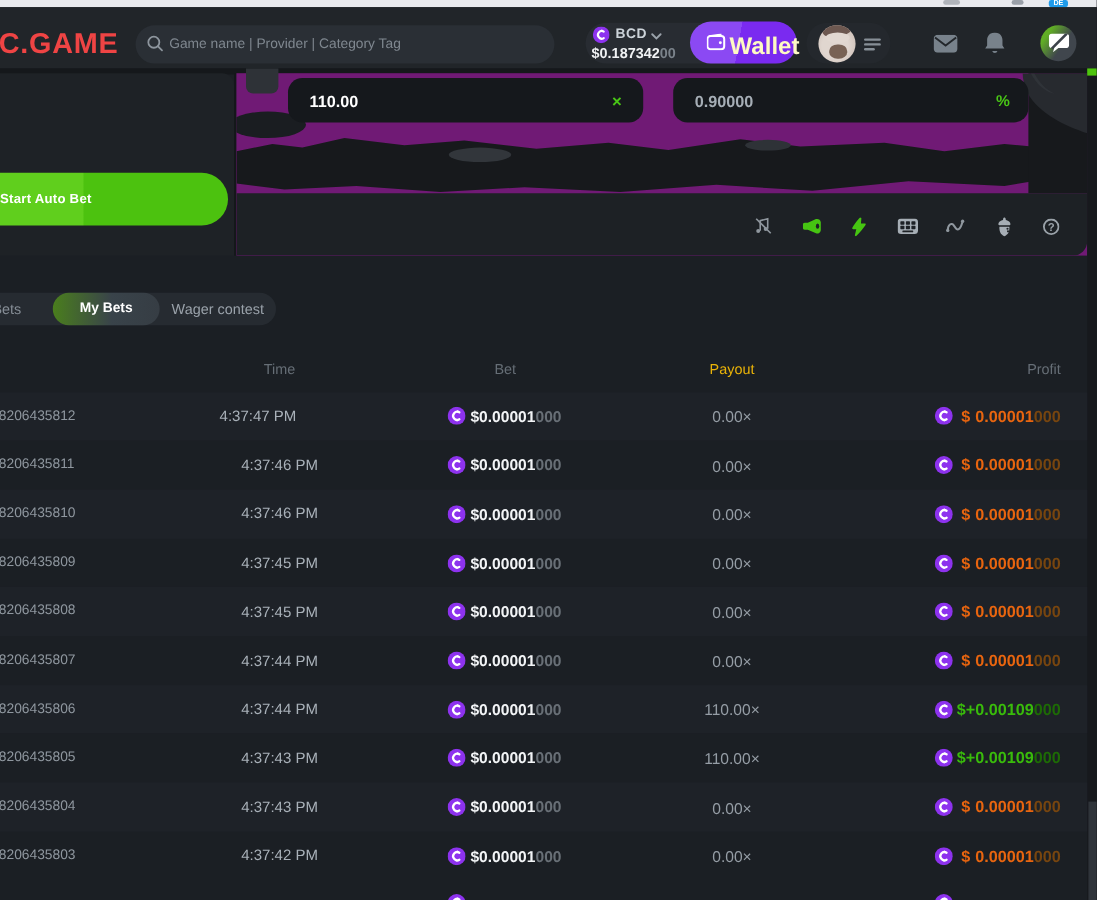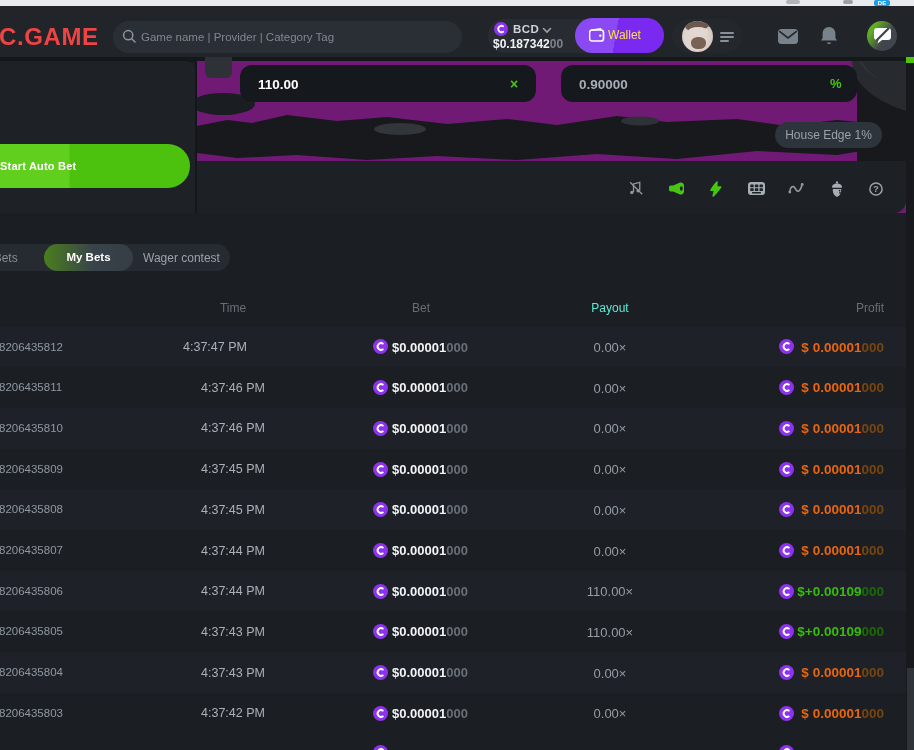--- a/index.html
+++ b/index.html
@@ -34,21 +34,21 @@
       <path d="M1.5 1.5 L5 5 L8.5 1.5" fill="none" stroke="#9aa2aa" stroke-width="1.6" stroke-linecap="round"></path>
     </svg>
 <div class="abs" style="left:493px;top:37px;font-size:12px;font-weight:bold;color:#f0f2f4">$0.187342<span style="color:#7b838b">00</span></div>
 
 <div class="abs" style="left:575px;top:18px;width:89px;height:35px;border-radius:17.5px;background:linear-gradient(100deg,#8b49f3 0 46%,#7a2af0 46%)"></div>
 <svg class="abs" style="left:589px;top:28px" width="16" height="14" viewBox="0 0 16 14">
       <rect x="0.5" y="2" width="14" height="11" rx="2.5" fill="none" stroke="#fff" stroke-width="1.7"></rect>
       <path d="M2 2.2 L11.5 0.8 L11.8 2.5" fill="none" stroke="#fff" stroke-width="1.5"></path>
       <circle cx="11.3" cy="7.6" r="1.2" fill="#fff"></circle>
     </svg>
-<div class="abs" style="left:608px;top:28px;font-size:12px;font-weight:normal;color:#fde047">Wallet</div>
+<div class="abs" style="left:608px;top:28px;font-size:20px;font-weight:bold;color:#fef9c3">Wallet</div>
 
 <div class="abs" style="left:672px;top:19px;width:70px;height:34px;border-radius:17px;background:#24282d"></div>
 <div class="abs" style="left:682px;top:20.5px;width:31px;height:31px;border-radius:50%;background:radial-gradient(circle at 45% 55%,#e0d6cf 0 45%,#d3c6be 70%,#bfb2a9 100%);overflow:hidden">
 <div class="abs" style="left:3px;top:-4px;width:26px;height:14px;border-radius:50%;background:#6d5850;transform:rotate(-12deg)"></div>
 <div class="abs" style="left:6px;top:6px;width:20px;height:9px;border-radius:50%;background:#e2d8d1"></div>
 <div class="abs" style="left:8.5px;top:16px;width:15px;height:12px;border-radius:46%;background:rgba(101,77,62,.85)"></div>
 </div>
 <div class="abs" style="left:720px;top:31.5px;width:14px;height:2px;background:#878f97;border-radius:1px"></div>
 <div class="abs" style="left:720px;top:35.5px;width:14px;height:2px;background:#878f97;border-radius:1px"></div>
 <div class="abs" style="left:720px;top:39.5px;width:9px;height:2px;background:#878f97;border-radius:1px"></div>
@@ -84,21 +84,20 @@
         <path d="M10 0 C14 8 20 14 27 17 C20 16 12 10 7 0 Z" fill="#2f3338"></path>
       </svg>
 
   <div class="abs" style="left:43px;top:4.5px;width:296px;height:37px;border-radius:12px;background:#15181c"></div>
   <div class="abs" style="left:61px;top:16px;font-size:13.5px;font-weight:bold;color:#fff">110.00</div>
   <div class="abs" style="left:313px;top:15.5px;font-size:14px;font-weight:bold;color:#49c616">×</div>
   <div class="abs" style="left:364px;top:4.5px;width:296px;height:37px;border-radius:12px;background:#15181c"></div>
   <div class="abs" style="left:382px;top:16px;font-size:13.5px;font-weight:bold;color:#a6aeb6">0.90000</div>
   <div class="abs" style="left:633px;top:15.5px;font-size:13px;font-weight:bold;color:#49c616">%</div>
 
-  <div class="abs" style="left:578px;top:61.5px;width:107px;height:26px;border-radius:13px;background:#2e343b;color:#99a1a9;font-size:12px;text-align:center;line-height:26px">House Edge 1%</div>
 
   <div class="abs" style="left:0;top:100.5px;width:709px;height:52px;background:#1d2125;border-radius:0 0 12px 0"></div>
 </div>
 
 <svg class="abs" style="left:628px;top:181px" width="16" height="15" viewBox="0 0 18 18">
       <path d="M6 13.5 V3.5 L13.5 1.5 V11.5" fill="none" stroke="#8f979e" stroke-width="1.6"></path>
       <circle cx="4" cy="13.8" r="2" fill="#8f979e"></circle>
       <circle cx="11.5" cy="11.8" r="2" fill="#8f979e"></circle>
       <line x1="2" y1="1.5" x2="16.5" y2="16" stroke="#8f979e" stroke-width="1.6"></line>
     </svg>
@@ -145,21 +144,21 @@
 <div class="abs" style="left:906px;top:57px;width:8px;height:6px;background:#4ec40e"></div>
 <div class="abs" style="left:907px;top:668px;width:7px;height:82px;background:#2f343a"></div>
 
 <div class="abs" style="left:-40px;top:244px;width:270px;height:26.5px;border-radius:13.5px;background:#262b31"></div>
 <div class="abs" style="left:-23px;top:251px;font-size:12px;color:#868e96">All Bets</div>
 <div class="abs" style="left:44px;top:244px;width:89px;height:26.5px;border-radius:13.5px;background:linear-gradient(90deg,#4a7e1d 0%,#39434a 55%,#363d44 100%);color:#fff;font-size:11.5px;font-weight:bold;text-align:center;line-height:26.5px">My Bets</div>
 <div class="abs" style="left:143px;top:251px;font-size:12px;color:#9aa2aa">Wager contest</div>
 
 <div class="abs" style="left:203px;top:301px;width:60px;text-align:center;font-size:12px;color:#666e76">Time</div>
 <div class="abs" style="left:391px;top:301px;width:60px;text-align:center;font-size:12px;color:#666e76">Bet</div>
-<div class="abs" style="left:580px;top:301px;width:60px;text-align:center;font-size:12px;color:#5eead4">Payout</div>
+<div class="abs" style="left:580px;top:301px;width:60px;text-align:center;font-size:12px;color:#eab308">Payout</div>
 <div class="abs" style="left:784px;top:301px;width:100px;text-align:right;font-size:12px;color:#666e76">Profit</div>
 
 <div class="abs" style="left:0;top:326.6px;width:906px;height:40.7px;background:#1e2228"></div>
 <div class="abs" style="left:-1px;top:340.5px;font-size:11.5px;color:#8f979f">8206435812</div>
 <div class="abs" style="left:183px;top:340.0px;width:100px;text-align:left;font-size:12.5px;color:#a9b1b9">4:37:47 PM</div>
 <svg class="abs" style="left:373px;top:339.45000000000005px" width="15" height="15" viewBox="0 0 15 15">
       <circle cx="7.5" cy="7.5" r="7.5" fill="#8d32ee"></circle>
       <path d="M9.8 4.6 A3.4 3.4 0 1 0 9.8 10.4" fill="none" stroke="#fff" stroke-width="1.9" stroke-linecap="round"></path>
       <line x1="8.6" y1="3.1" x2="8.0" y2="4.6" stroke="#fff" stroke-width="1.5"></line>
       <line x1="8.0" y1="10.4" x2="7.4" y2="11.9" stroke="#fff" stroke-width="1.5"></line>

